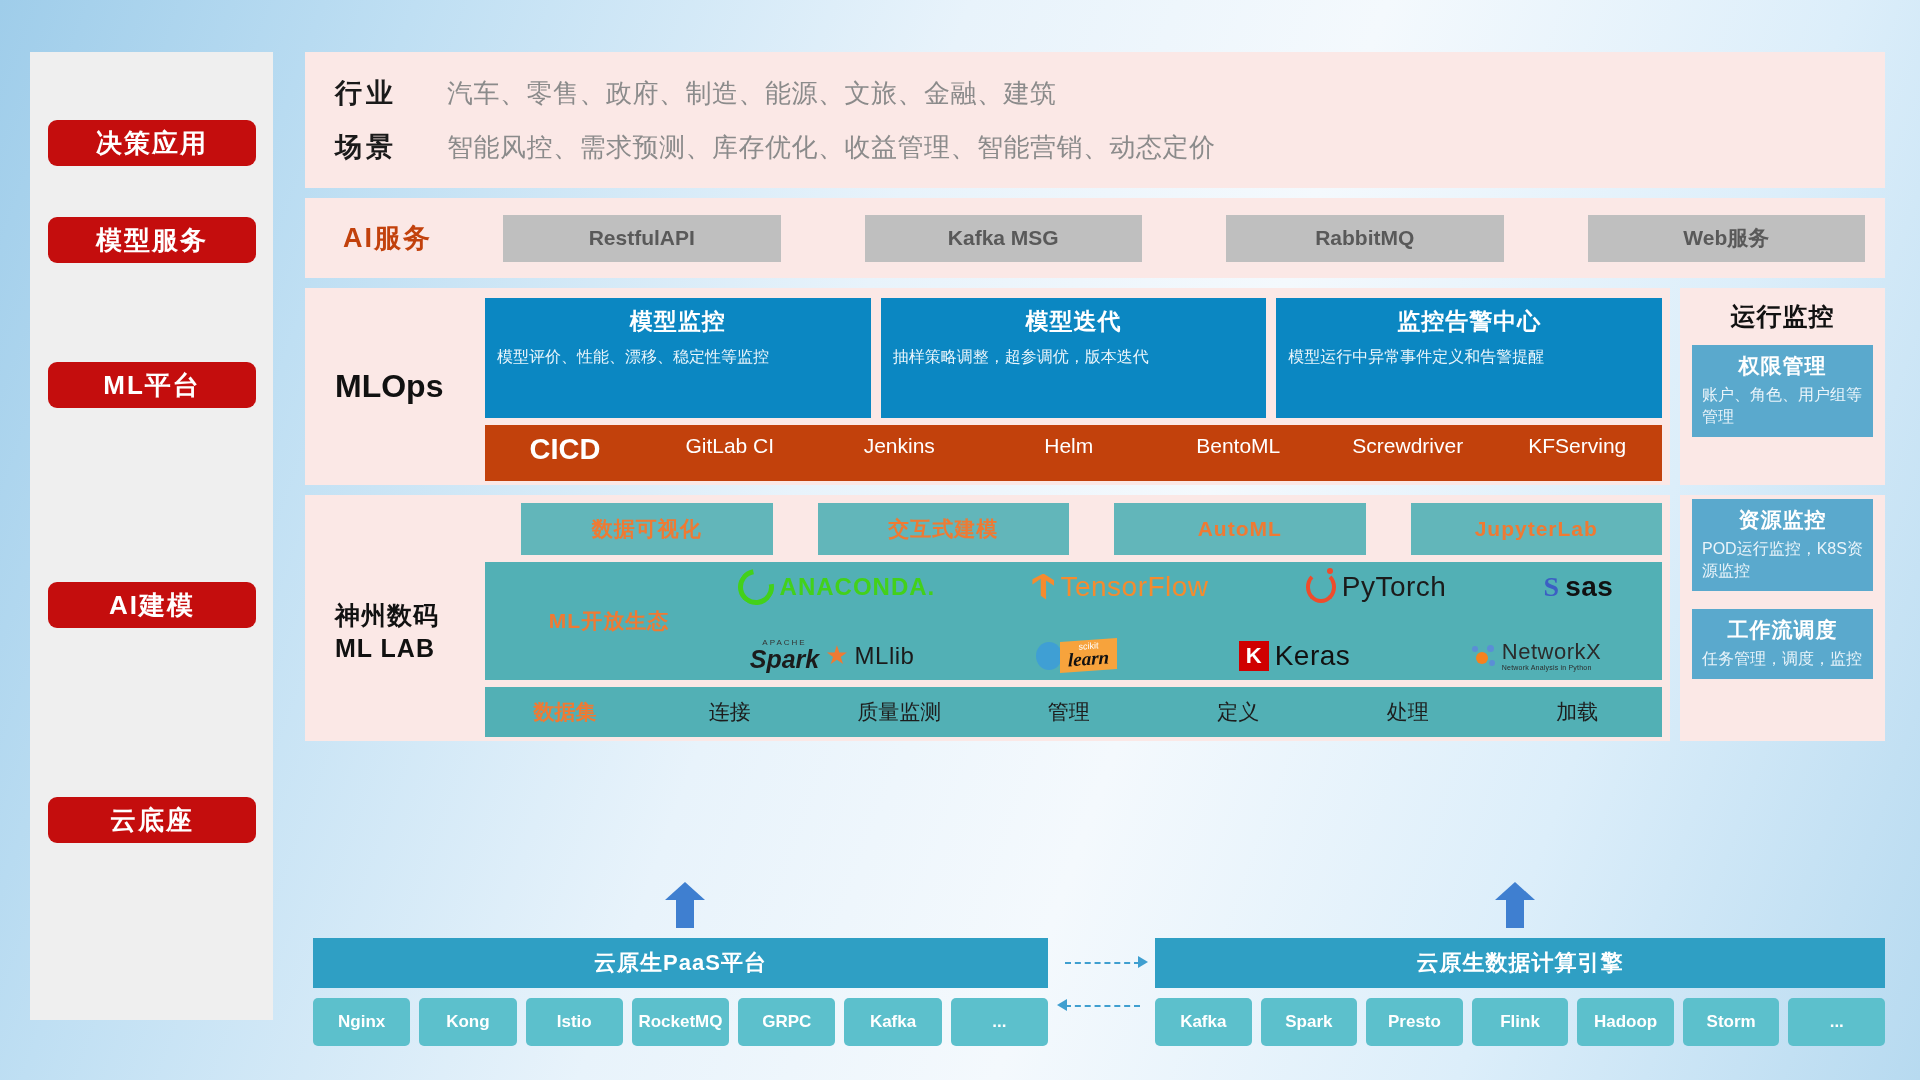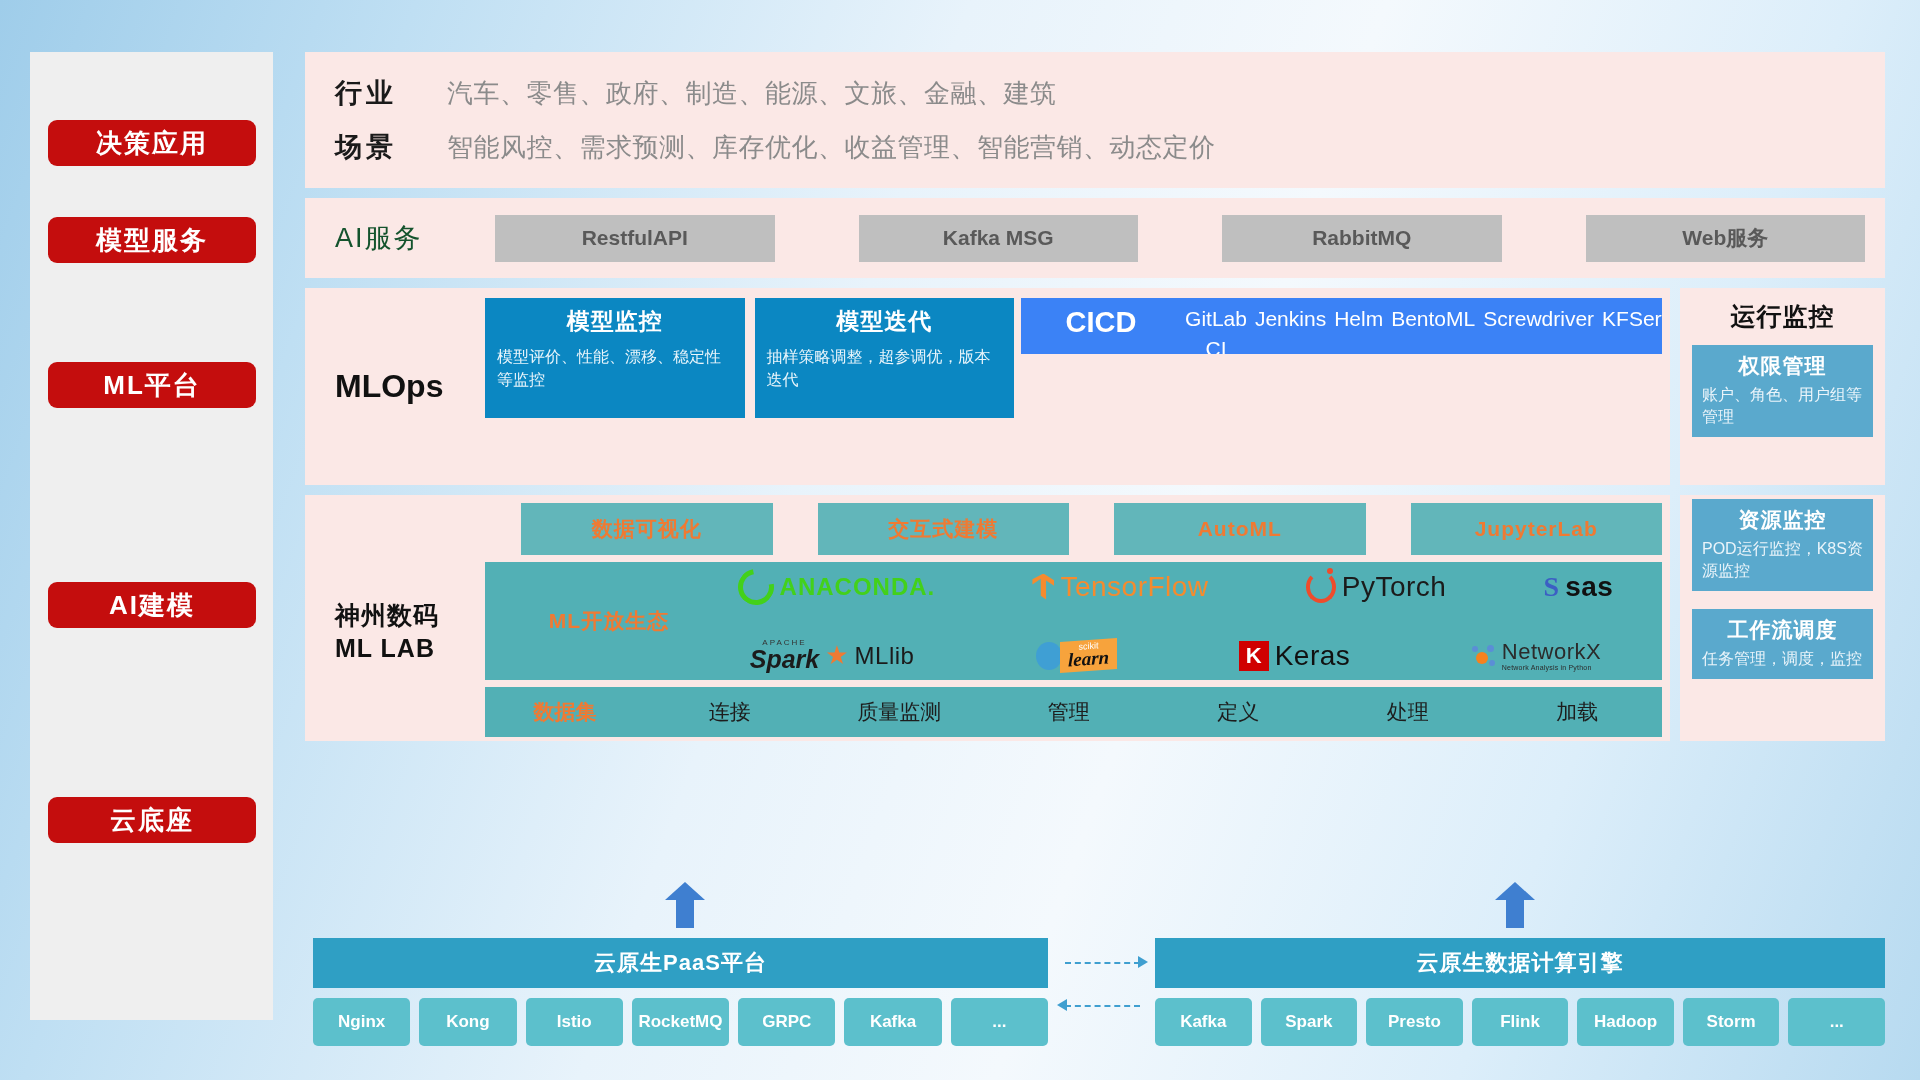--- a/index.html
+++ b/index.html
@@ -29,40 +29,40 @@
 
   
   .r1{height:136px;display:flex;align-items:center;padding-left:30px;box-sizing:border-box;}
   .r1 .labels{width:112px;flex:none;}
   .r1 .lab{font-size:27px;font-weight:bold;color:#1a1a1a;letter-spacing:4px;line-height:54px;}
   .r1 .vals{flex:1;}
   .r1 .val{font-size:26px;color:#8b8b8b;line-height:54px;letter-spacing:.5px;}
 
   
   .r2{height:80px;display:flex;align-items:center;padding:0 20px 0 30px;box-sizing:border-box;}
-  .r2 .ttl{width:150px;flex:none;font-size:27px;font-weight:normal;color:#14532d;letter-spacing:2px;}
+  .r2 .ttl{width:150px;flex:none;font-size:27px;font-weight:bold;color:#c2410c;letter-spacing:2px;margin-left:8px;}
   .r2 .chips{flex:1;display:flex;gap:84px;padding-left:10px;}
   .r2 .chip{
     flex:1;height:47px;background:#bfbfbf;color:#595959;
     font-size:21px;font-weight:bold;display:flex;align-items:center;justify-content:center;
   }
 
   
   .r3wrap{display:flex;gap:10px;}
   .r3{flex:1;height:197px;display:flex;align-items:flex-start;box-sizing:border-box;padding:10px 8px 8px 30px;}
   .r3 .ttl{width:150px;flex:none;font-size:32px;font-weight:bold;color:#111;padding-top:70px;}
-  .r3 .col{flex:1;display:flex;flex-direction:row;gap:7px;}
+  .r3 .col{flex:1;display:flex;flex-direction:column;gap:7px;}
   .mlops-row{display:flex;gap:10px;height:120px;}
   .mlops-card{
     flex:1;background:#0b87c2;color:#fff;padding:8px 12px;box-sizing:border-box;overflow:hidden;
   }
   .mlops-card h4{margin:0 0 8px;font-size:23px;font-weight:bold;text-align:center;letter-spacing:1px;}
   .mlops-card p{margin:0;font-size:16px;line-height:23px;color:#e9f5fb;}
   .cicd{
-    height:56px;background:#3b82f6;display:flex;align-items:flex-start;overflow:hidden;
+    height:56px;background:#c2410c;display:flex;align-items:flex-start;overflow:hidden;
     padding:6px 0 0 0;box-sizing:border-box;
   }
   .cicd .nm{font-size:29px;font-weight:bold;color:#fff;width:160px;text-align:center;flex:none;line-height:36px;}
   .cicd .it{flex:1;color:#fff;font-size:21px;text-align:center;line-height:30px;padding:0 4px;box-sizing:border-box;}
 
   
   .mon{width:205px;flex:none;background:#fbe8e6;padding:8px 12px;box-sizing:border-box;}
   .mon h3{margin:4px 0 12px;text-align:center;font-size:25px;font-weight:bold;color:#111;letter-spacing:1px;}
   .mon-card{background:#5aa9cd;margin-bottom:18px;padding:7px 10px 9px;box-sizing:border-box;}
   .mon-card h5{margin:0 0 4px;text-align:center;font-size:21px;font-weight:bold;color:#fff;letter-spacing:1px;}
@@ -186,20 +186,24 @@
         <div class="col">
           <div class="mlops-row">
             <div class="mlops-card">
               <h4>模型监控</h4>
               <p>模型评价、性能、漂移、稳定性等监控</p>
             </div>
             <div class="mlops-card">
               <h4>模型迭代</h4>
               <p>抽样策略调整，超参调优，版本迭代</p>
             </div>
+            <div class="mlops-card">
+              <h4>监控告警中心</h4>
+              <p>模型运行中异常事件定义和告警提醒</p>
+            </div>
           </div>
           <div class="cicd">
             <div class="nm">CICD</div>
             <div class="it">GitLab CI</div>
             <div class="it">Jenkins</div>
             <div class="it">Helm</div>
             <div class="it">BentoML</div>
             <div class="it">Screwdriver</div>
             <div class="it">KFServing</div>
           </div>

